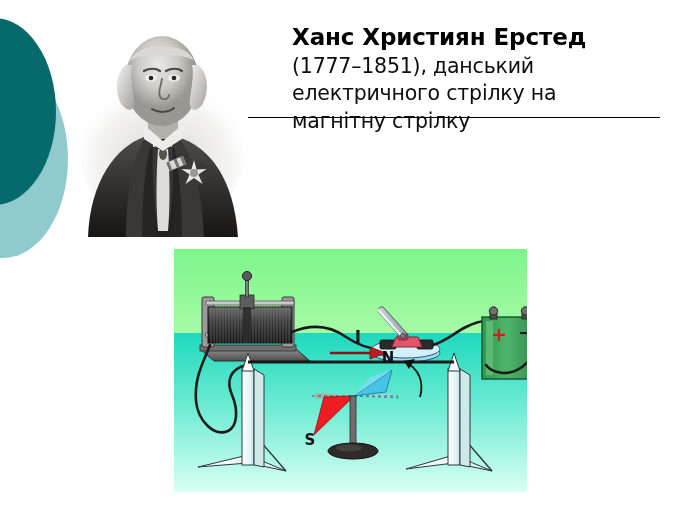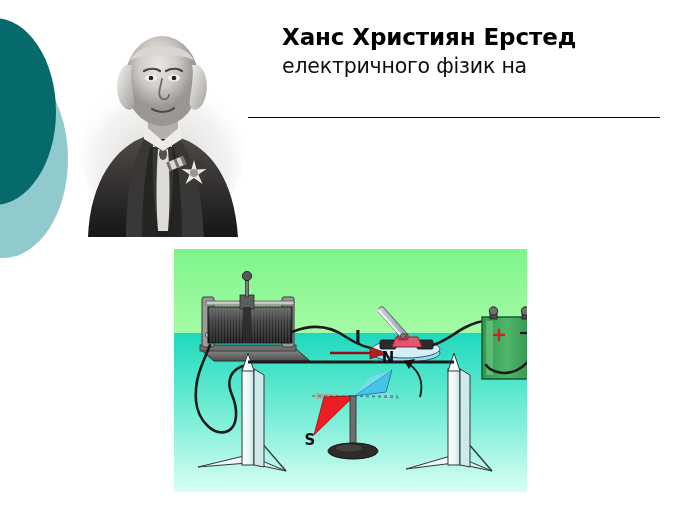--- a/index.html
+++ b/index.html
@@ -47,21 +47,21 @@
     left: 70px;
     top: 21px;
     width: 180px;
     height: 216px;
   }
   .portrait-wrap svg { display:block; width:100%; height:100%; }
 
   
   .text-block {
     position: absolute;
-    left: 282px;
+    left: 292px;
     top: 22px;
     width: 400px;
   }
   .title {
     font-size: 23px;
     line-height: 1.33;
     font-weight: bold;
     color: #000000;
     letter-spacing: -0.1px;
     margin: 0;
@@ -179,21 +179,23 @@
       <rect x="-9" y="-4" width="18" height="9" fill="#d9d7d3"></rect>
       <rect x="-9" y="-4" width="3" height="9" fill="#75726e"></rect>
       <rect x="-1" y="-4" width="3" height="9" fill="#75726e"></rect>
       <rect x="6" y="-4" width="3" height="9" fill="#75726e"></rect>
     </g>
   </svg>
 </div>
 
 <div class="text-block">
   <div class="title">Ханс Християн Ерстед</div>
-  <div class="subtitle">електричного фізик на</div>
+  <div class="subtitle">(1777–1851), данський</div>
+  <div class="subtitle">електричного стрілку на</div>
+  <div class="subtitle">магнітну стрілку</div>
 </div>
 <div class="rule"></div>
 
 <div class="diagram">
   <svg viewBox="0 0 353 243" xmlns="http://www.w3.org/2000/svg">
     <defs>
       <linearGradient id="skyG" x1="0" y1="0" x2="0" y2="1">
         <stop offset="0%" stop-color="#7df58a"></stop>
         <stop offset="100%" stop-color="#a6fba6"></stop>
       </linearGradient>

